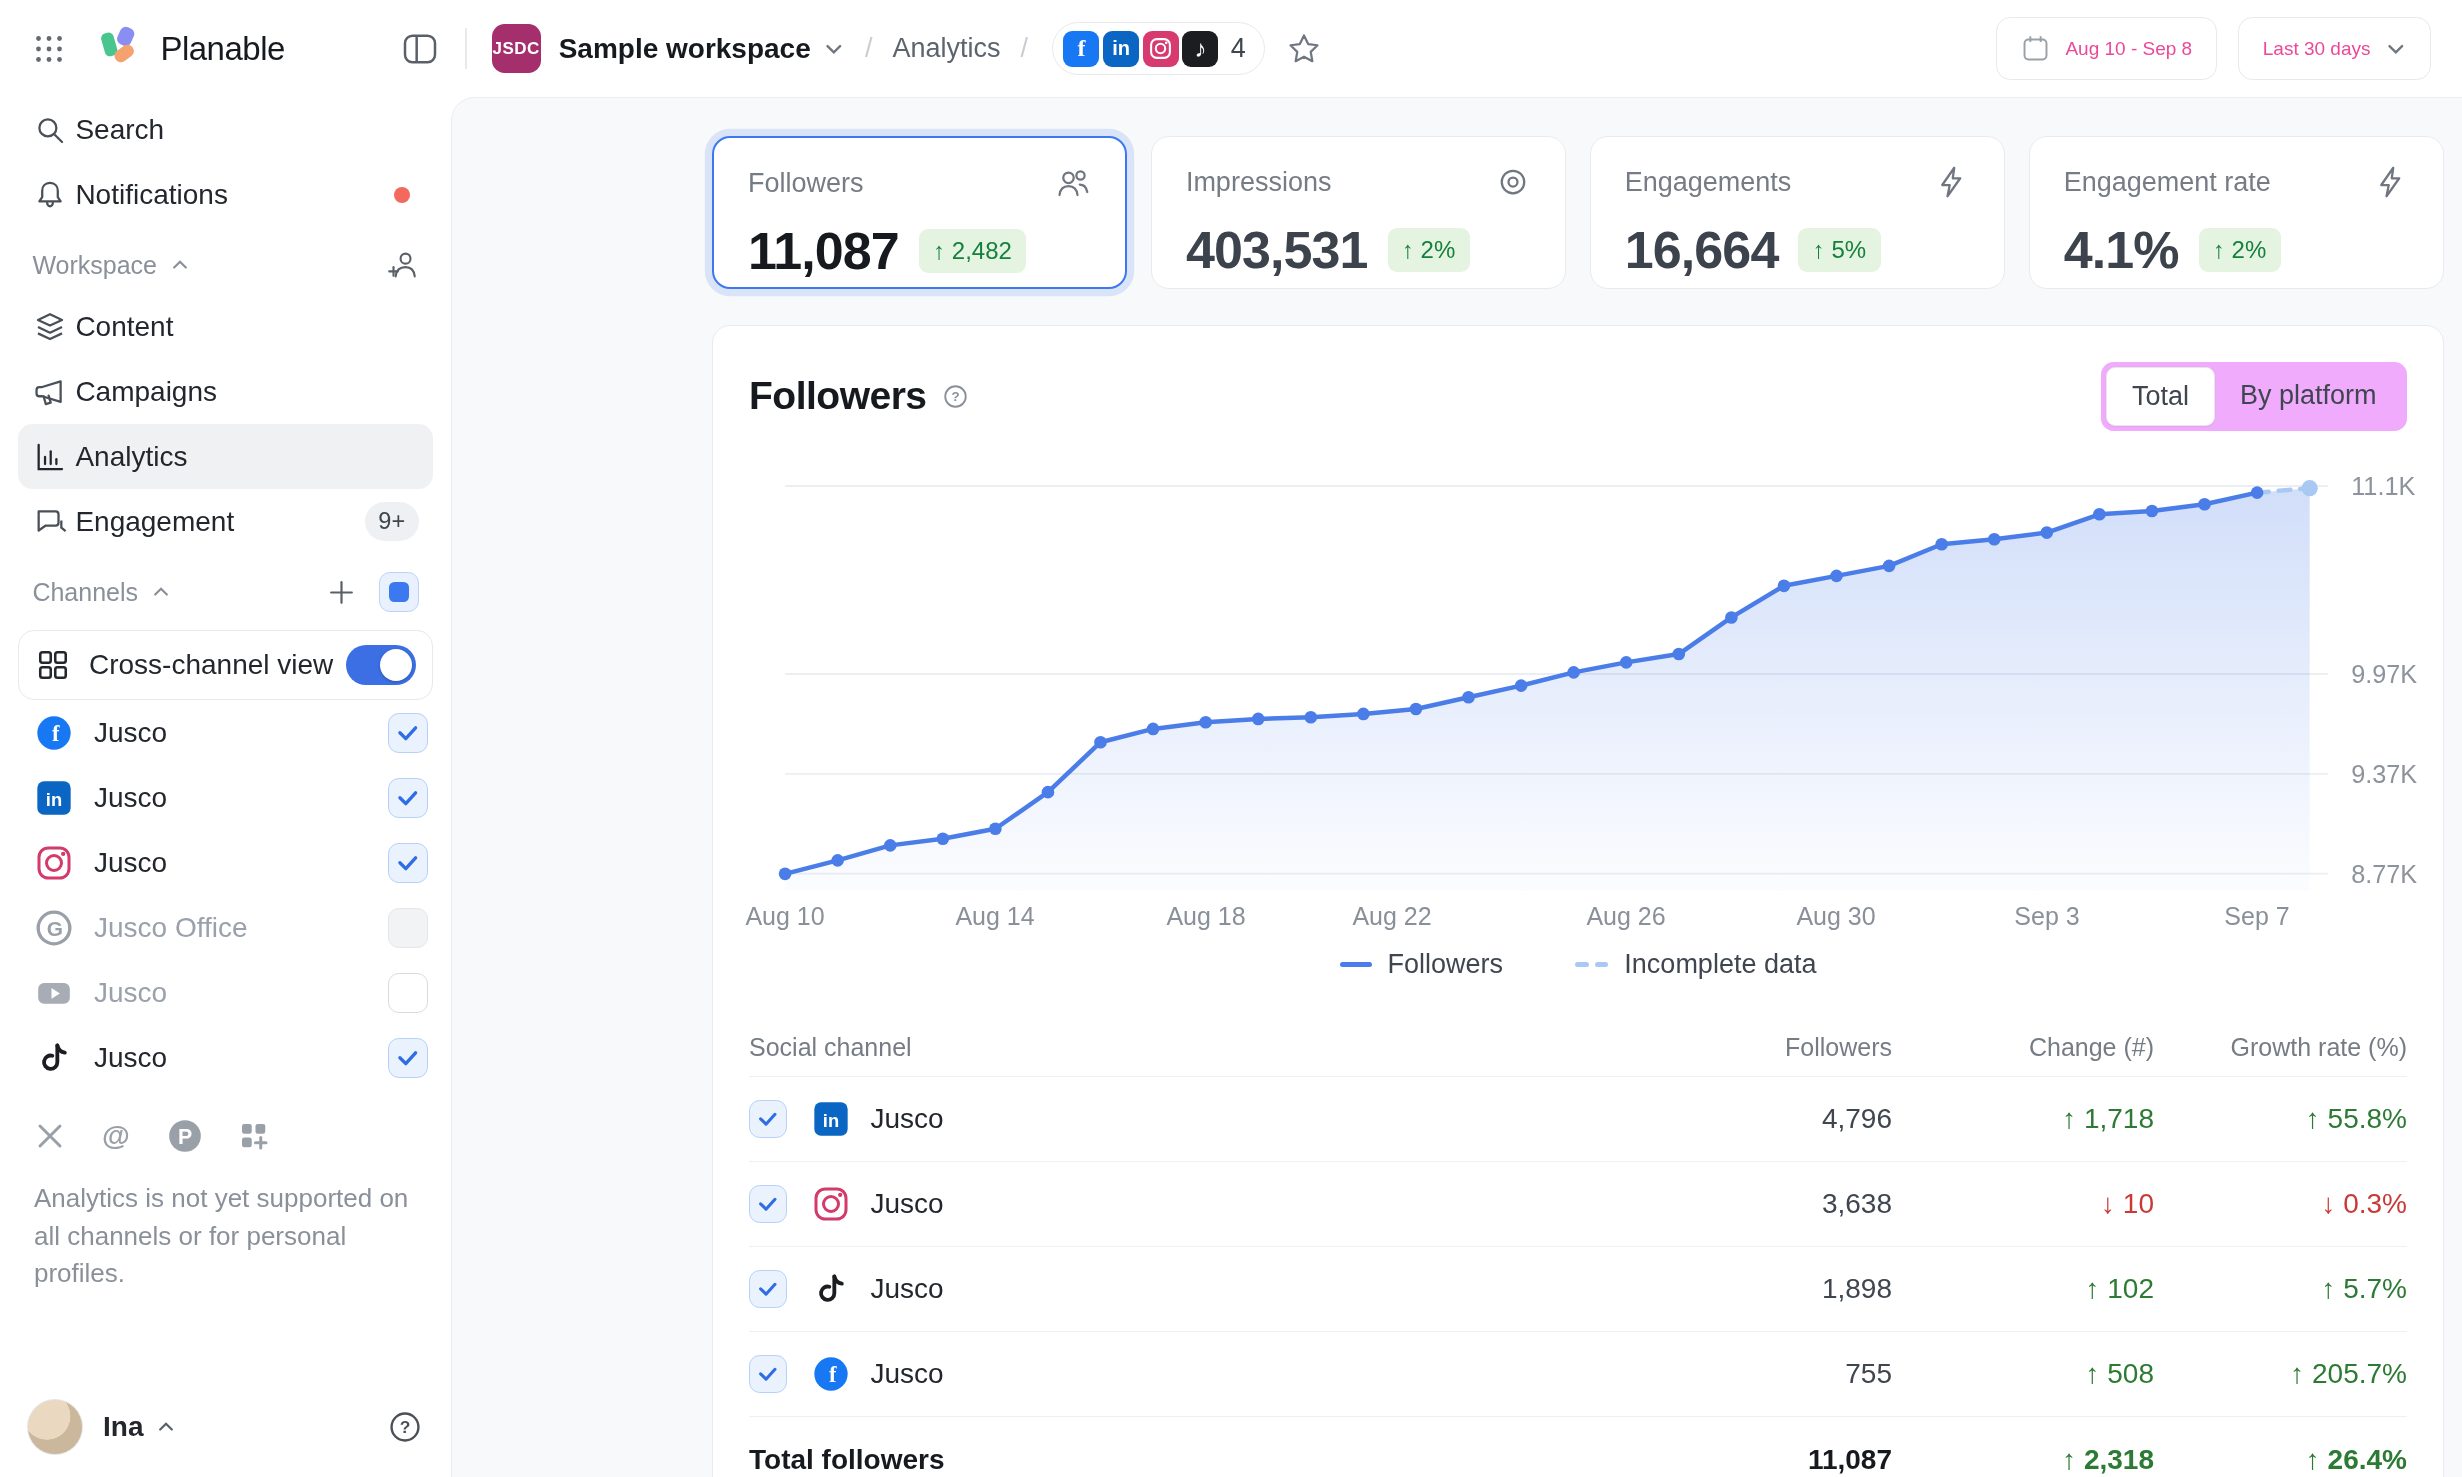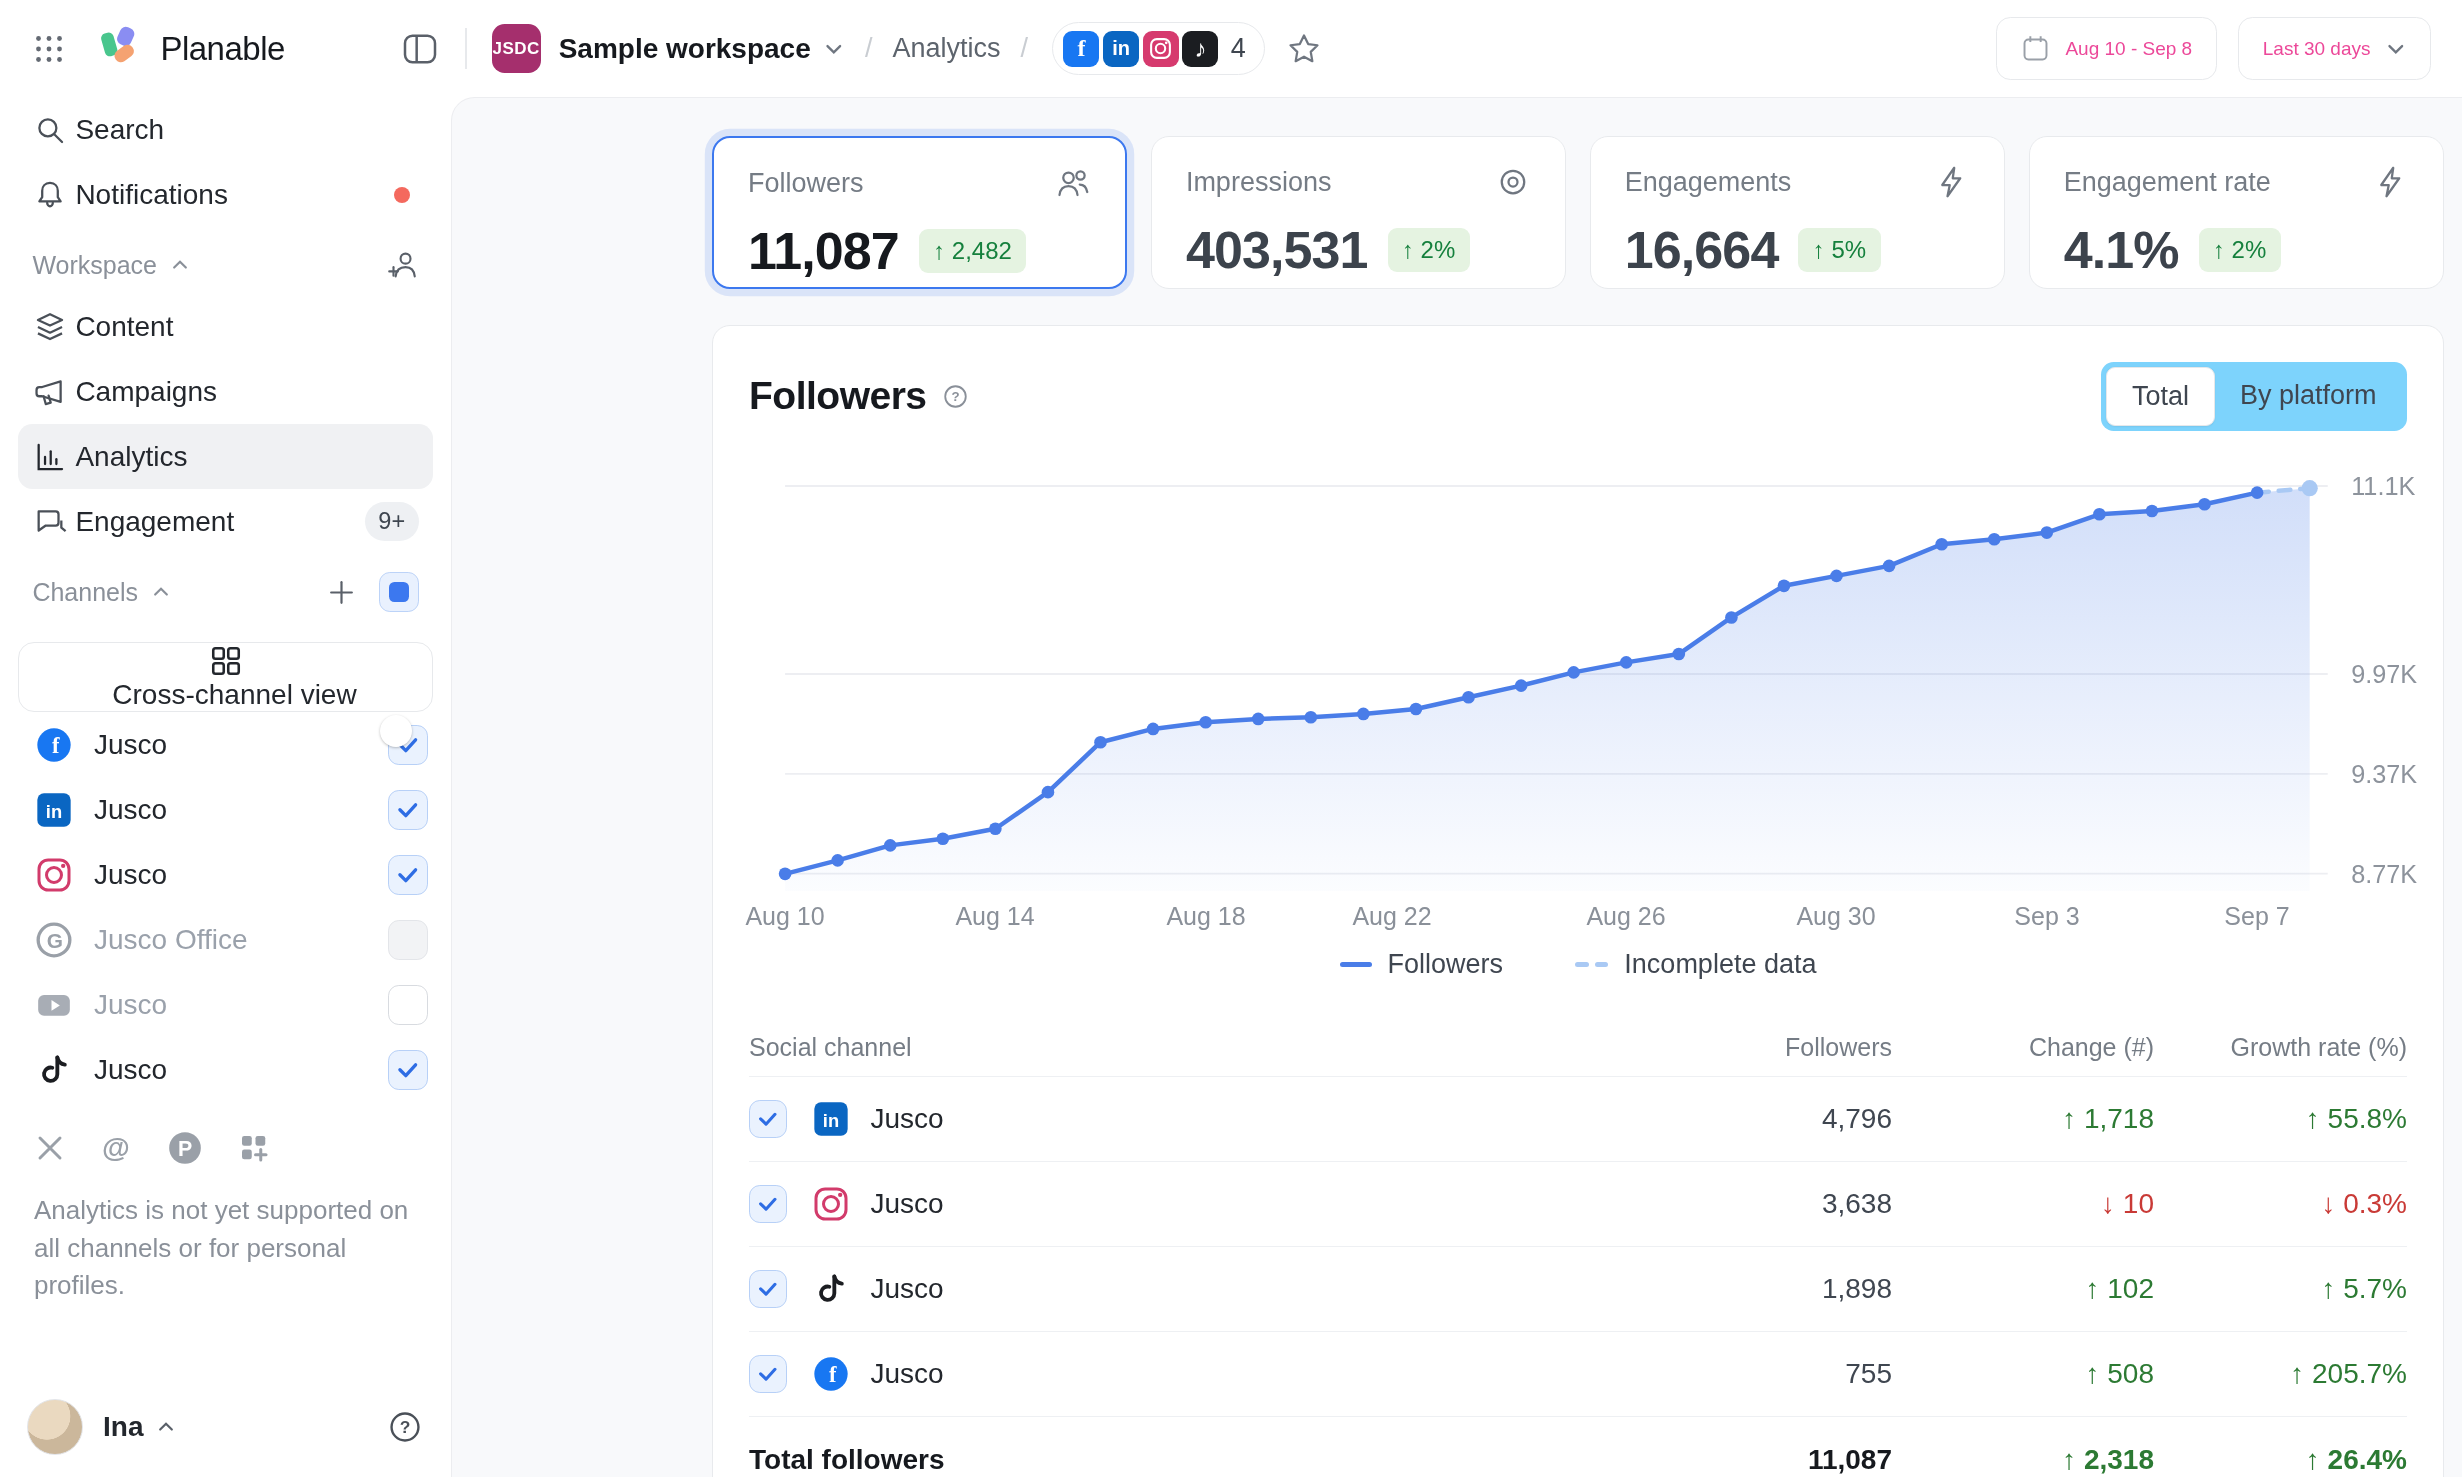--- a/index.html
+++ b/index.html
@@ -48,21 +48,21 @@
   .s-badge { margin-left:auto; background:#eef0f3; border-radius:901px; padding:6.3px 13.5px;
     font-size:23.5px; color:#3f4650; }
   .s-section { height:58px; display:flex; align-items:center; padding:0 14.4px; margin-top:9px; }
   .s-section .lbl { font-size:25px; color:#8a9099; }
   .s-section .chev { margin-left:12.6px; }
   .s-section .right { margin-left:auto; display:flex; align-items:center; gap:21.6px; }
   .sel-all { width:40px; height:40px; border-radius:10.8px; background:#e9f1fe; border:1.8px solid #bcd3f8;
     display:flex; align-items:center; justify-content:center; cursor:pointer; }
   .sel-all i { width:20px; height:20px; border-radius:5.4px; background:#3c78ef; display:block; }
   .cross-row { height:70px; border:1.8px solid #e7e9ec; border-radius:16px; display:flex; align-items:center;
-    padding:0 16px; margin-top:21px; background:#fff;flex-direction:column; }
+    padding:0 16px; margin-top:9px; background:#fff; }
   .cross-row .lbl { font-size:28px; color:#23272d; margin-left:18px; }
   .toggle { margin-left:auto; width:70px; height:40px; border-radius:901px; background:#3c6fe3;
     position:relative; cursor:pointer; }
   .toggle i { position:absolute; right:3.6px; top:3.6px; width:32px; height:32px; border-radius:50%;
     background:#fff; box-shadow:0 0.9px 2.7px rgba(0,0,0,.25); }
   .chan-row { height:65px; display:flex; align-items:center; padding:0 5.4px 0 16px; }
   .chan-row .nm { font-size:28px; color:#23272d; margin-left:20px; }
   .chan-row.muted .nm { color:#9aa1ab; }
   .cbx { margin-left:auto; width:40px; height:40px; border-radius:10.8px; display:flex; align-items:center;
     justify-content:center; cursor:pointer; }
@@ -90,21 +90,21 @@
   .kpi.selected .kpi-value { color:#16191e; }
   .kpi-delta { margin-left:20px; background:#e5f3e1; color:#15803d; font-size:24px;
     padding:8px 14.4px; border-radius:9px; white-space:nowrap; }
 
   
   .chart-card { position:absolute; left:260px; right:18px; top:227px; height:1263px; background:#fff;
     border:1.8px solid #e8eaed; border-radius:18px; padding:36px 36px 0 36px; }
   .cc-head { display:flex; align-items:center; justify-content:space-between; }
   .cc-title-wrap { display:flex; align-items:center; gap:14.4px; }
   .cc-title { font-size:39px; font-weight:700; color:#16191e; letter-spacing:-0.5px; }
-  .seg { display:flex; background:#7dd3fc; border-radius:12.6px; padding:5.4px; }
+  .seg { display:flex; background:#f0abfc; border-radius:12.6px; padding:5.4px; }
   .seg .opt { font-size:27px; padding:12.6px 25px; border-radius:9px; color:#3f4650; cursor:pointer; }
   .seg .opt.active { background:#fff; border:0.9px solid #e6e8ea; box-shadow:0 0.9px 1.8px rgba(0,0,0,.06); }
   .chart-wrap { position:relative; margin-top:36px; padding-left:18px; height:424px; }
   .x-labels { position:relative; margin-left:18px; height:51px; width:1560px; }
   .x-labels span { position:absolute; top:10.8px; transform:translateX(-50%); font-size:25px; color:#8a9099; white-space:nowrap; }
   .legend { display:flex; justify-content:center; align-items:center; gap:72px; margin-top:7.2px; }
   .leg-item { display:flex; align-items:center; gap:16px; font-size:27px; color:#3f4650; }
   .leg-solid { width:32px; height:5.4px; border-radius:2.7px; background:#4a7de8; }
   .leg-dash { display:flex; gap:6.3px; }
   .leg-dash i { width:13.5px; height:5.4px; border-radius:2.7px; background:#a9c9f4; display:block; }

